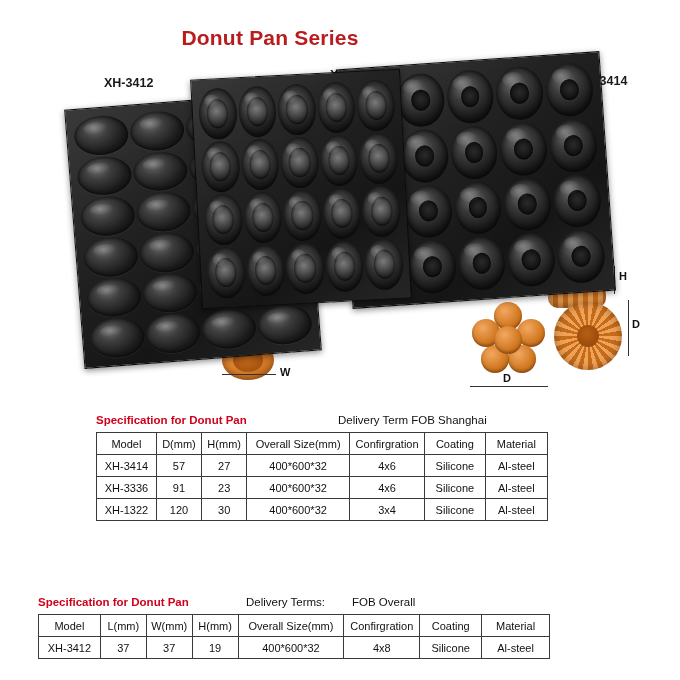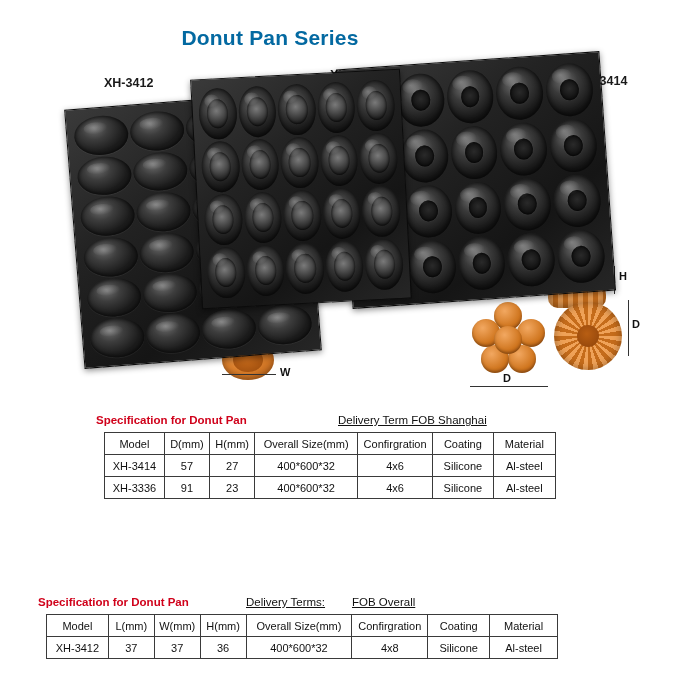--- a/index.html
+++ b/index.html
@@ -23,21 +23,21 @@
 
   
   .title {
     position: absolute;
     top: 26px;
     left: 0;
     width: 540px;
     text-align: center;
     font-size: 21px;
     font-weight: bold;
-    color: #0369a1;
+    color: #b91c1c;
     letter-spacing: 0.2px;
   }
 
   
   .plabel {
     position: absolute;
     font-size: 12.5px;
     font-weight: bold;
     color: #1a1a1a;
   }
@@ -252,29 +252,27 @@
   .spec-head {
     position:absolute;
     font-size: 11.5px;
     font-weight: bold;
     color:#d0021b;
   }
   .delivery {
     position:absolute;
     font-size: 11.5px;
     color:#111;
-    text-decoration:underline;
   }
   table.spec {
     position:absolute;
     border-collapse: collapse;
     font-size: 11px;
     color:#111;
     background:#fff;
-    margin-left:8px;
   }
   table.spec td, table.spec th {
     border: 1px solid #3a3a3a;
     text-align: center;
     font-weight: normal;
     padding: 2px 0;
     height: 17px;
   }
   table.spec th { font-weight: normal; }
 
@@ -470,20 +468,29 @@
       </tr>
       <tr>
         <td>XH-3336</td>
         <td>91</td>
         <td>23</td>
         <td>400*600*32</td>
         <td>4x6</td>
         <td>Silicone</td>
         <td>Al-steel</td>
       </tr>
+      <tr>
+        <td>XH-1322</td>
+        <td>120</td>
+        <td>30</td>
+        <td>400*600*32</td>
+        <td>3x4</td>
+        <td>Silicone</td>
+        <td>Al-steel</td>
+      </tr>
     </tbody>
   </table>
 
   <div class="spec-head" id="spec2">Specification for Donut Pan</div>
   <div class="delivery" id="delivery2">Delivery Terms:</div>
   <div class="delivery" id="delivery2b">FOB Overall</div>
 
   <table class="spec" id="table2">
     <colgroup>
       <col class="d0">
@@ -505,21 +512,21 @@
         <th>Confirgration</th>
         <th>Coating</th>
         <th>Material</th>
       </tr>
     </thead>
     <tbody>
       <tr>
         <td>XH-3412</td>
         <td>37</td>
         <td>37</td>
-        <td>36</td>
+        <td>19</td>
         <td>400*600*32</td>
         <td>4x8</td>
         <td>Silicone</td>
         <td>Al-steel</td>
       </tr>
     </tbody>
   </table>
 
 </div>
 

